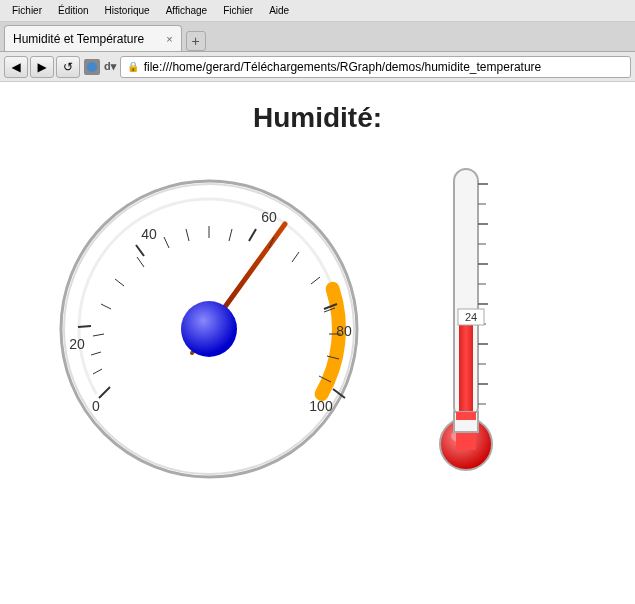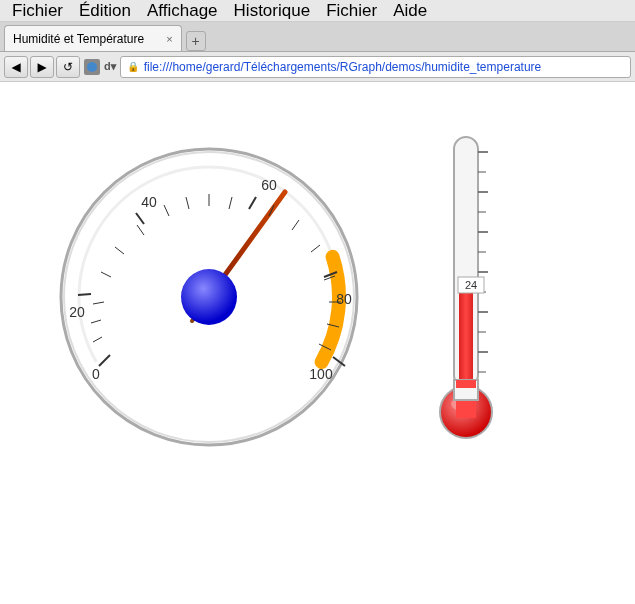--- a/index.html
+++ b/index.html
@@ -13,21 +13,21 @@
     }
 
     
     .menubar {
       background: #e8e8e8;
       border-bottom: 1px solid #ccc;
       display: flex;
       align-items: center;
       height: 22px;
       padding: 0 4px;
-      font-size: 17px;
+      font-size: 10px;
     }
     .menubar span {
       padding: 0 8px;
       cursor: pointer;
       height: 22px;
       line-height: 22px;
     }
 
     
     .tabbar {
@@ -175,22 +175,22 @@
       height: 340px;
       display: flex;
     }
   </style>
 </head>
 <body>
 
 <div class="menubar">
   <span>Fichier</span>
   <span>Édition</span>
+  <span>Historique</span>
   <span>Affichage</span>
-  <span>Historique</span>
   <span>Fichier</span>
   <span>Aide</span>
 </div>
 
 <div class="tabbar">
   <div class="tab">
     <span>Humidité et Température</span>
     <span class="tab-close">×</span>
   </div>
   <div class="tab-new">+</div>
@@ -211,26 +211,27 @@
   <div style="display:flex;align-items:center;gap:4px;">
     <div class="nav-favicon">
       <svg width="12" height="12" viewBox="0 0 12 12">
           <circle cx="6" cy="6" r="5" fill="#4488cc"></circle>
         </svg>
     </div>
     <span style="font-size:11px;color:#555;font-weight:bold;">d▾</span>
   </div>
   <div class="address-bar">
     <span class="address-lock">🔒</span>
-    <span style="font-size:12px;color:#1d4ed8;">file:///home/gerard/Téléchargements/RGraph/demos/humidite_temperature</span>
+    <span style="font-size:12px;color:#000000;">file:///home/gerard/Téléchargements/RGraph/demos/humidite_temperature</span>
   </div>
 </div>
 
 <div class="content">
   <div class="titles-row">
+    <span class="section-title">Humidité:</span>
   </div>
 
   <div class="gauges-row">
 
     <div class="gauge-container">
       <svg class="gauge-svg" viewBox="0 0 320 320">
 
         <circle cx="160" cy="165" r="148" fill="white" stroke="#aaa" stroke-width="3"></circle>
 
         <circle cx="160" cy="165" r="145" fill="none" stroke="#ddd" stroke-width="2"></circle>

